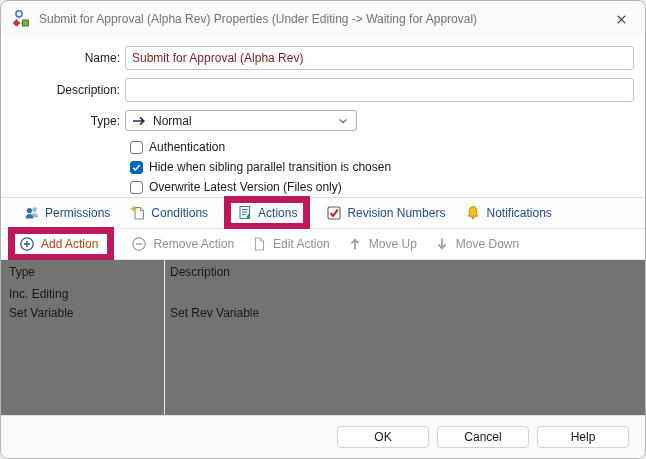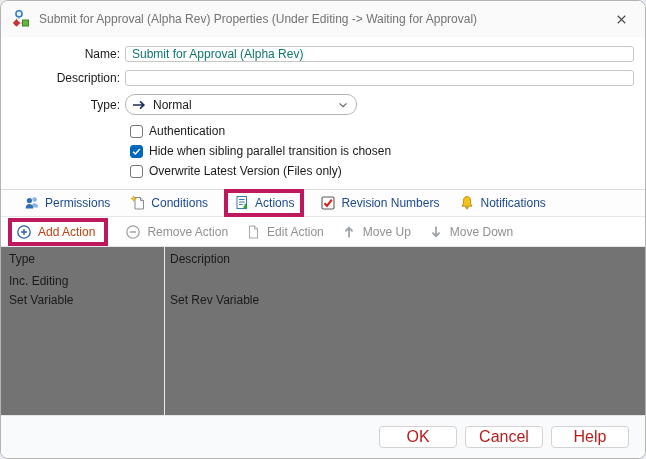--- a/index.html
+++ b/index.html
@@ -11,51 +11,51 @@
     position:relative;
   }
   
   .titlebar { flex:0 0 36px; display:flex; align-items:center; padding:0 8px 0 10px; background:#fafafa; }
   .titlebar .title { margin-left:8px; flex:1; font-size:12px; color:#737373; white-space:nowrap; overflow:hidden; }
   .close-btn { width:32px; height:26px; border:none; background:transparent; display:flex; align-items:center; justify-content:center; cursor:pointer; border-radius:4px; }
   
   .form-area { flex:0 0 152px; padding-top:9px; background:#fff; }
   .frow { display:flex; align-items:center; margin-bottom:8px; }
   .flabel { width:124px; flex:0 0 124px; text-align:right; padding-right:5px; }
-  .text-input { flex:1; margin-right:11px; height:16px; border:1px solid #c6c6c6; border-radius:3px; padding:0 6px; font-family:"Liberation Sans",sans-serif; font-size:12px; color:#0f766e; background:#fff; outline:none; }
-  .select { width:232px; height:21px; border:1px solid #b4b4b4; border-radius:10px; background:#fff; display:flex; align-items:center; padding:0 6px; gap:6px; cursor:default; }
+  .text-input { flex:1; margin-right:11px; height:24px; border:1px solid #c6c6c6; border-radius:3px; padding:0 6px; font-family:"Liberation Sans",sans-serif; font-size:12px; color:#7f1d1d; background:#fff; outline:none; }
+  .select { width:232px; height:21px; border:1px solid #b4b4b4; border-radius:3px; background:#fff; display:flex; align-items:center; padding:0 6px; gap:6px; cursor:default; }
   .select .sel-label { flex:1; }
   .type-row { margin-bottom:6px; }
   .cb-col { margin-left:129px; }
   .cb-row { display:flex; align-items:center; height:20px; gap:6px; cursor:default; }
   .cb-box { width:13px; height:13px; border:1px solid #767676; border-radius:3px; background:#fff; display:flex; align-items:center; justify-content:center; flex:0 0 13px; }
   .cb-box.checked { background:#0067c0; border-color:#0067c0; }
   
   .tabbar { flex:0 0 28px; display:flex; align-items:center; padding-left:23px; gap:20px; border-top:1px solid #dcdcdc; border-bottom:1px solid #e6e6e6; background:#fdfdfe; }
   .tab { display:flex; align-items:center; gap:5px; color:#1c4a8c; cursor:default; white-space:nowrap; }
   
-  .ann { border:4px solid #be185d; display:inline-flex; align-items:center; }
+  .ann { border:7px solid #be185d; display:inline-flex; align-items:center; }
   .ann-tab { padding:2px 6px; margin:-2px -4px; }
   .ann-toolbar { padding:2px 9px 2px 4px; margin:-2px 0; }
   
   .toolbar { flex:0 0 30px; display:flex; align-items:center; padding-left:7px; gap:17px; background:#fff; border-bottom:1px solid #e6e6e6; }
   .tbtn { display:flex; align-items:center; gap:6px; border:none; background:transparent; font-family:"Liberation Sans",sans-serif; font-size:12px; padding:0; cursor:pointer; white-space:nowrap; }
   .tbtn .lbl { color:#c2410c; }
   .tbtn.disabled .lbl { color:#909090; }
   
   .table-area { flex:1 1 auto; position:relative; background:#737373; }
   .colsep { position:absolute; left:163px; top:0; bottom:0; width:1px; background:#e8e8e8; }
   .thead, .trow { display:flex; align-items:center; }
   .thead { height:24px; }
   .trow { height:19px; }
   .c1 { width:163px; flex:0 0 163px; padding-left:8px; }
   .c2 { flex:1; padding-left:6px; }
   
   .footer { flex:0 0 43px; border-top:1px solid #e2e6ea; background:#f8fafc; display:flex; align-items:center; justify-content:flex-end; gap:8px; padding-right:16px; }
-  .fbtn { width:78px; height:22px; border:1px solid #d2d2d2; border-radius:4px; background:#fff; font-family:"Liberation Sans",sans-serif; font-size:16px; color:#b91c1c; cursor:pointer; }
+  .fbtn { width:92px; height:22px; border:1px solid #d2d2d2; border-radius:4px; background:#fff; font-family:"Liberation Sans",sans-serif; font-size:12px; color:#0f172a; cursor:pointer; }
   svg { display:block; }
 </style>
 </head>
 <body>
 
 <div class="dialog">
 
   <div class="titlebar">
     <span>
       <svg width="20" height="20" viewBox="0 0 20 20">

